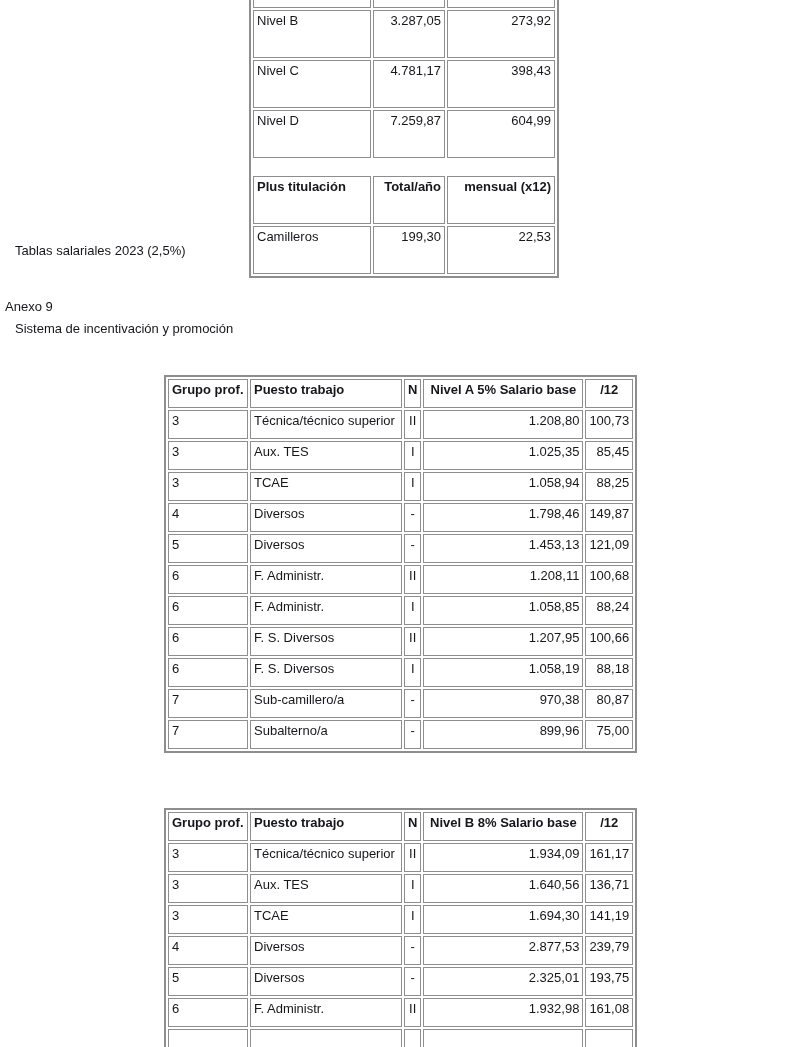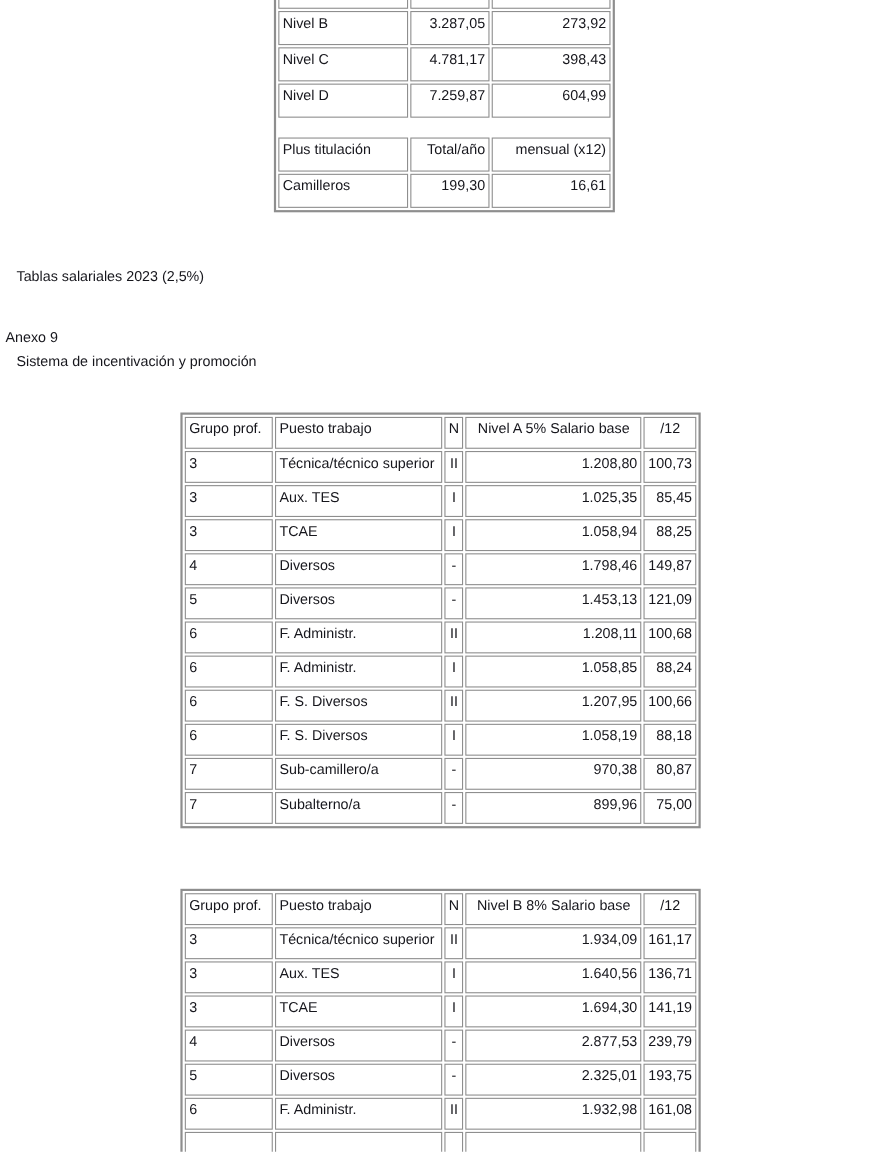--- a/index.html
+++ b/index.html
@@ -32,24 +32,24 @@
     border: 1px solid var(--border);
     box-sizing: border-box;
     padding: 2px 3px 0 3px;
     vertical-align: top;
     font-size: 13px;
     line-height: 15px;
     white-space: nowrap;
     text-align: left;
     font-weight: normal;
   }
-  th { font-weight: normal; }
+  th { font-weight: bold; }
 
   
-  .t-top td, .t-top th { height: 31px; }
+  .t-top td, .t-top th { height: 48px; }
   .t-top .partial > td { height: 26px; }
   .t-top .spacer > td { border: none; height: 14px; }
 
   
   .t-big td, .t-big th { height: 29px; }
 
   
   .al { text-align: left; }
   .ar { text-align: right; margin-left: 24px; }
   .ac { text-align: center; }
@@ -107,21 +107,21 @@
       <tr>
         <th class="al">Plus titulación</th>
         <th class="ar">Total/año</th>
         <th class="ar">mensual (x12)</th>
       </tr>
     </tbody>
     <tbody>
         <tr>
           <td class="al">Camilleros</td>
           <td class="ar">199,30</td>
-          <td class="ar">16,61</td>
+          <td class="ar">22,53</td>
         </tr>
       </tbody>
   </table>
 </div>
 
 <div class="abs para" id="p-tablas">Tablas salariales 2023 (2,5%)</div>
 <div class="abs para" id="p-anexo">Anexo 9</div>
 <div class="abs para" id="p-sistema">Sistema de incentivación y promoción</div>
 
 <div class="abs" id="nivel-a-table-wrap">

